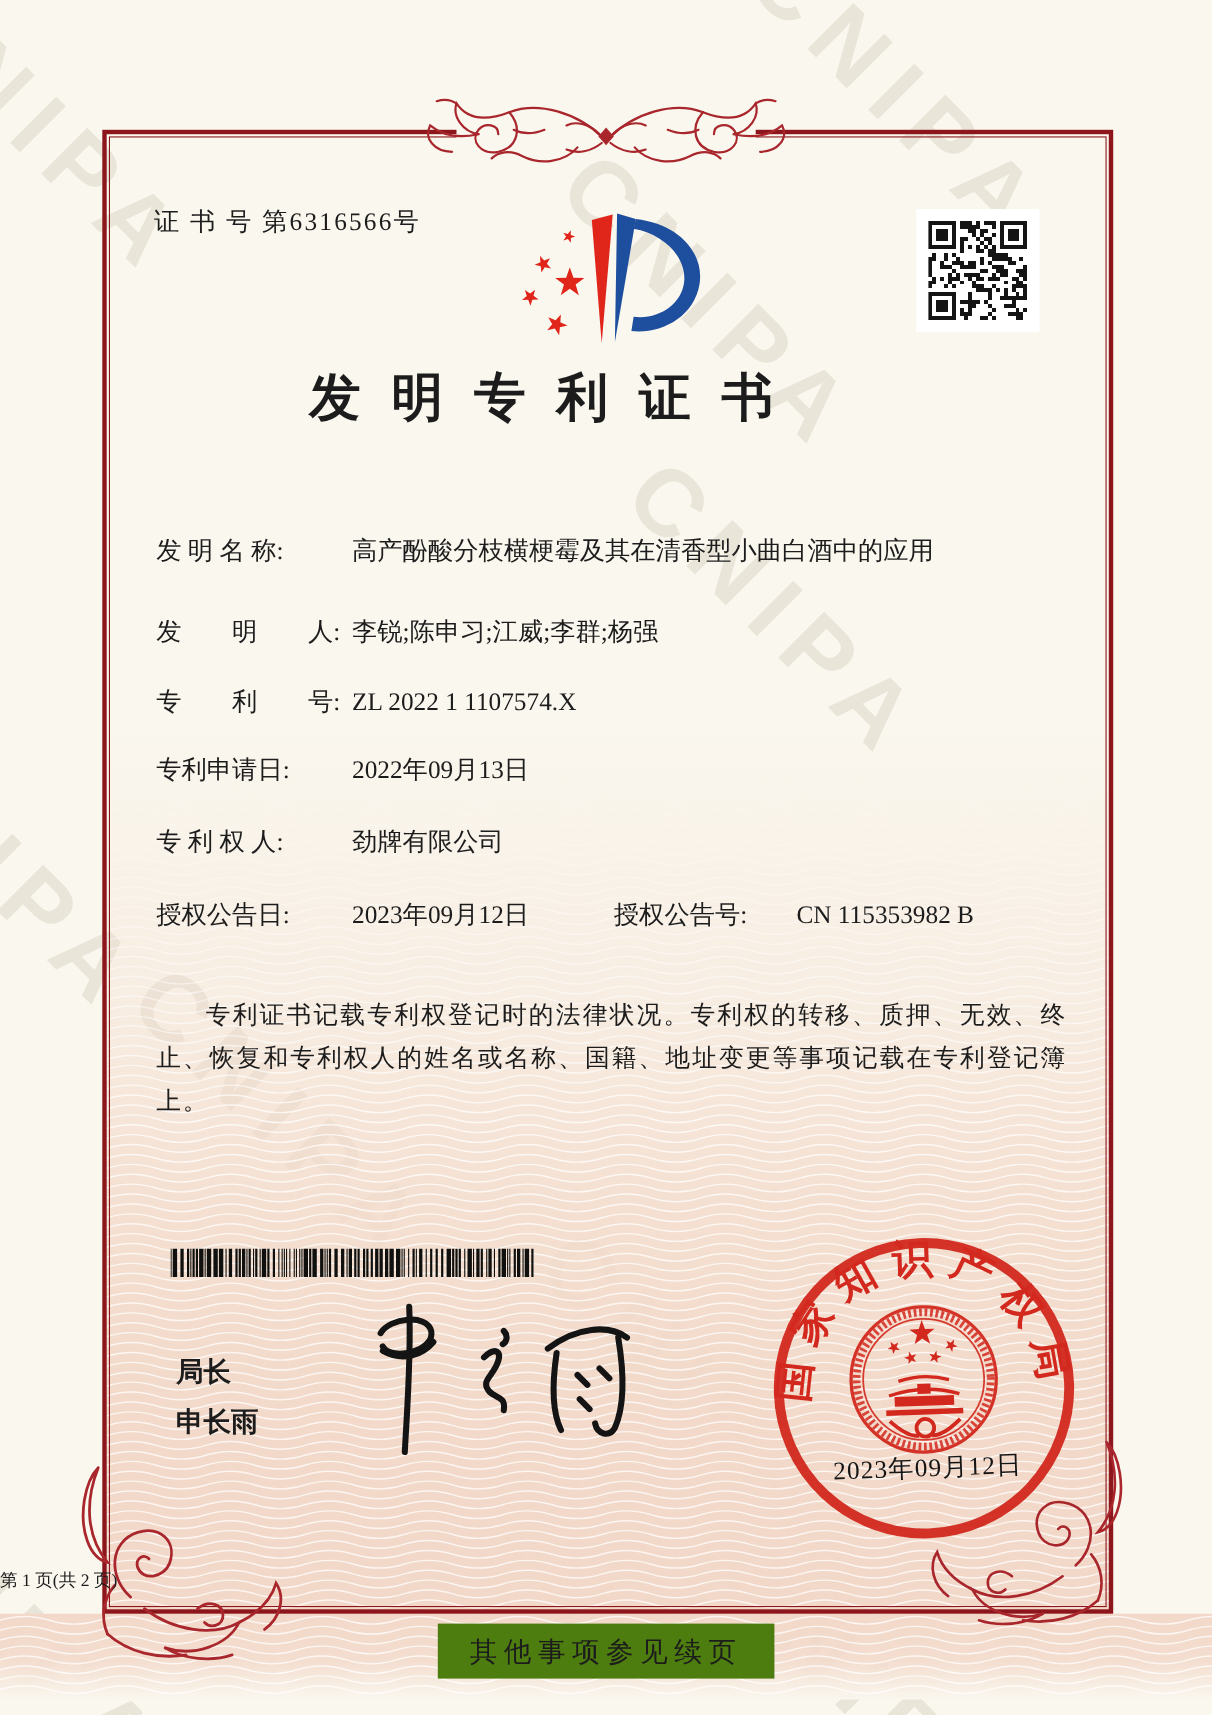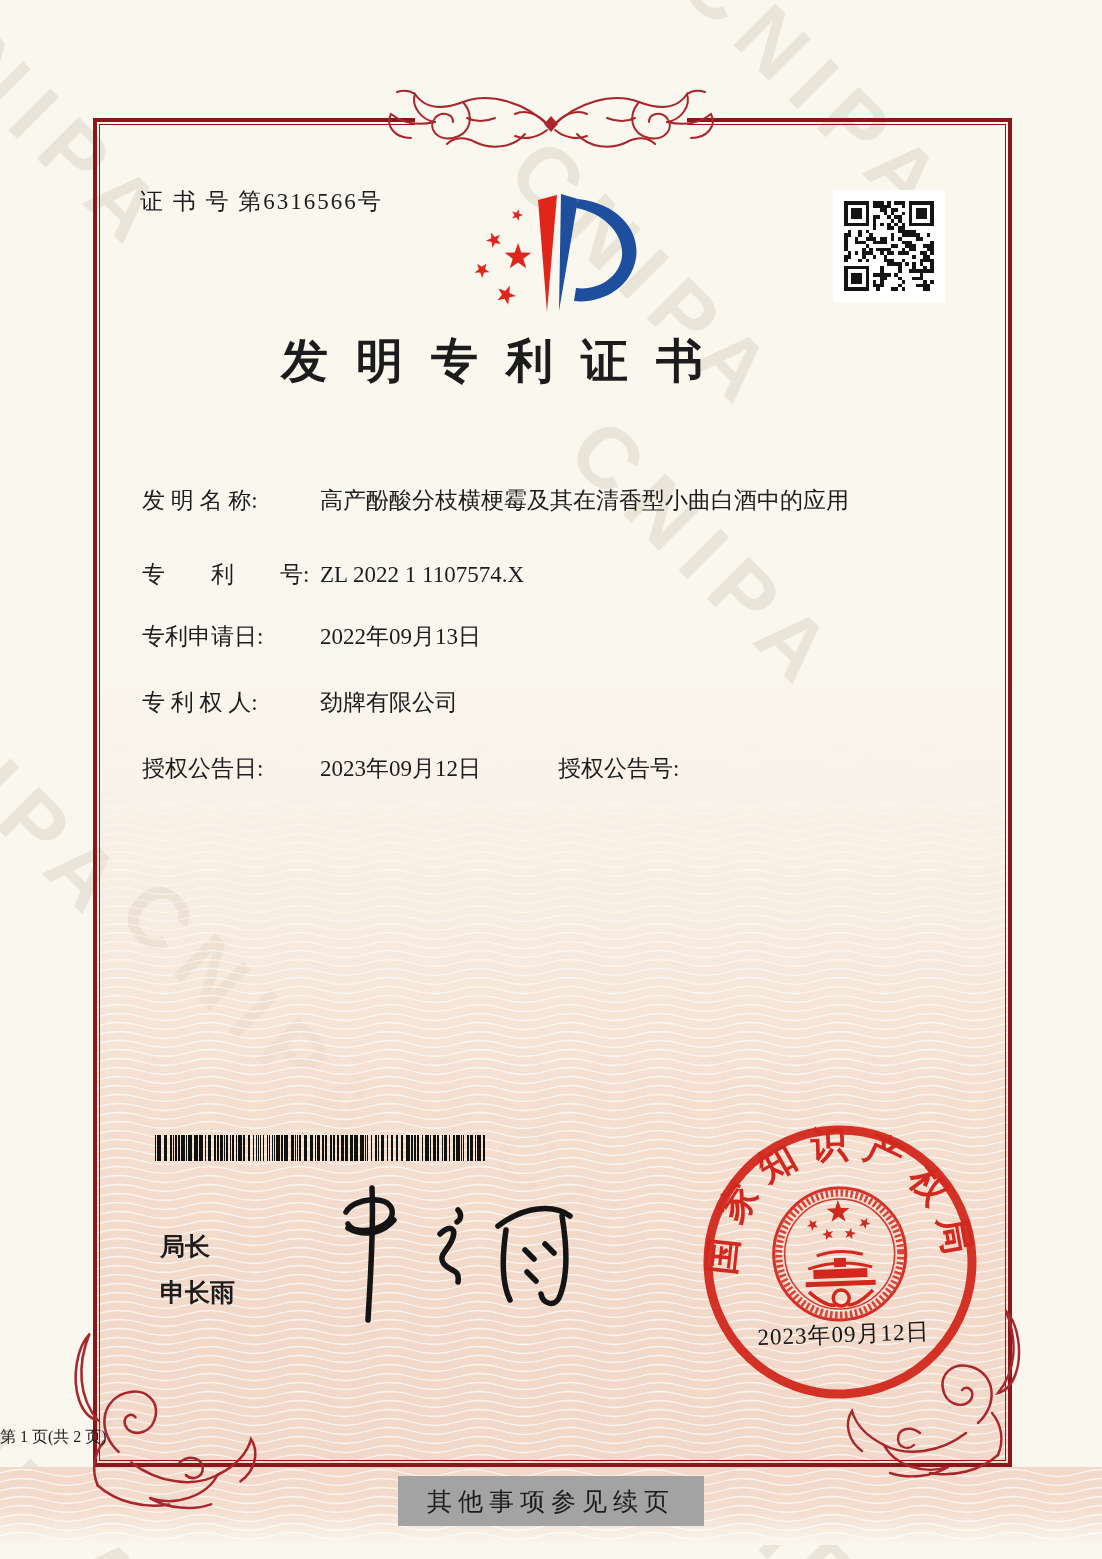--- a/index.html
+++ b/index.html
@@ -47,21 +47,21 @@
   .barcode{left:155px;top:1135px;z-index:5;}
   .director-title{left:160px;top:1230px;font-family:"Liberation Sans","DejaVu Sans",sans-serif;
       font-weight:bold;font-size:25px;z-index:5;}
   .director-name{left:160px;top:1276px;font-family:Liberation Sans, sans-serif;
       font-weight:bold;font-size:25px;z-index:5;text-align:right;}
   .sig{left:310px;top:1172px;z-index:5;}
   .seal{left:699px;top:1121px;width:284px;height:284px;z-index:6;transform:rotate(-2deg);}
   .seal-date{position:absolute;left:0;top:198px;width:100%;text-align:center;font-size:23px;
       color:#151515;letter-spacing:1px;z-index:7;}
   .page-num{left:0;top:1427px;width:908px;font-size:16px;z-index:5;}
-  .cont-band{left:398px;top:1476px;width:306px;height:50px;background:#a3a3a3;z-index:5;
+  .cont-band{left:398px;top:1476px;width:306px;height:50px;background:#4d7c0f;z-index:5;
       display:flex;align-items:center;justify-content:center;}
   .cont-text{font-size:25px;letter-spacing:6px;}
 </style>
 </head>
 <body>
 
 <div id="wm-layer">
     <div class="wm" style="left: -50px; top: -40px;">CNIPA</div>
     <div class="wm" style="left: 730px; top: -70px;">CNIPA</div>
     <div class="wm" style="left: 560px; top: 120px;">CNIPA</div>
@@ -533,40 +533,46 @@
     </svg>
 </div>
 
 <div class="abs title">发明专利证书</div>
 
 <div class="abs fields">
   <div class="frow mb44">
     <span class="lab">发 明 名 称:</span>
     <span class="val">高产酚酸分枝横梗霉及其在清香型小曲白酒中的应用</span>
   </div>
+  <div class="frow mb33">
+    <span class="lab">发　　明　　人:</span>
+    <span class="val">李锐;陈申习;江威;李群;杨强</span>
+  </div>
   <div class="frow mb32">
     <span class="lab">专　　利　　号:</span>
     <span class="val">ZL 2022 1 1107574.X</span>
   </div>
   <div class="frow mb36">
     <span class="lab">专利申请日:</span>
     <span class="val">2022年09月13日</span>
   </div>
   <div class="frow mb36">
     <span class="lab">专 利 权 人:</span>
     <span class="val">劲牌有限公司</span>
   </div>
   <div class="grant">
     <span class="lab">授权公告日:</span>
     <span class="val">2023年09月12日</span>
     <span class="lab">授权公告号:</span>
+    <span class="val">CN 115353982 B</span>
   </div>
 </div>
 
 <div class="abs paras">
+  <p>专利证书记载专利权登记时的法律状况。专利权的转移、质押、无效、终止、恢复和专利权人的姓名或名称、国籍、地址变更等事项记载在专利登记簿上。</p>
 </div>
 
 <svg class="abs barcode" id="barcode" width="336" height="26">
     <rect x="0" y="0" width="1" height="26" fill="#10100e"></rect>
     <rect x="2" y="0" width="4" height="26" fill="#10100e"></rect>
     <rect x="9" y="0" width="3" height="26" fill="#10100e"></rect>
     <rect x="15" y="0" width="2" height="26" fill="#10100e"></rect>
     <rect x="18" y="0" width="1" height="26" fill="#10100e"></rect>
     <rect x="20" y="0" width="2" height="26" fill="#10100e"></rect>
     <rect x="23" y="0" width="2" height="26" fill="#10100e"></rect>

